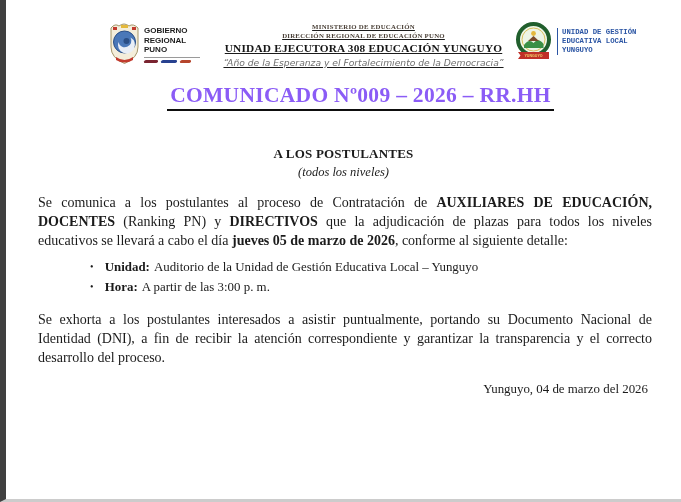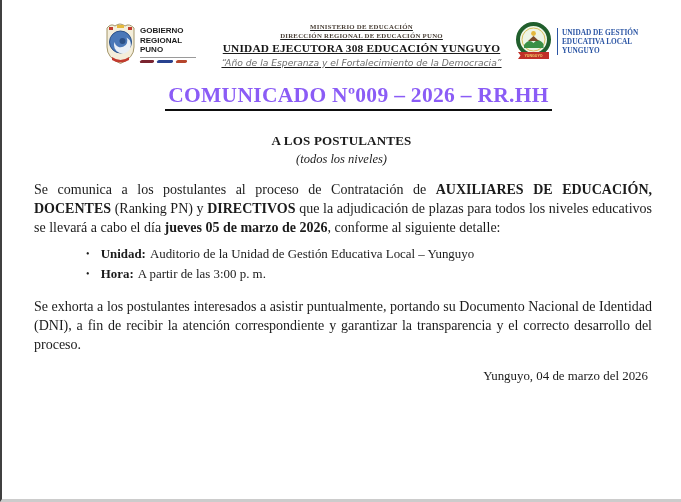--- a/index.html
+++ b/index.html
@@ -1,21 +1,21 @@
 <!DOCTYPE html>
 <html><head>
 <meta charset="utf-8">
 <style>
   html,body { margin:0; padding:0; background:#e9e9e9; }
   .page {
     position:relative;
     width:681px; height:502px;
     box-sizing:border-box;
     background:#ffffff;
-    border-left:2px solid #404040;
+    border-left:6px solid #404040;
     border-bottom:3px solid #cccccc;
     font-family:"Liberation Serif","DejaVu Serif",serif;
     color:#1b1b1b;
     overflow:hidden;
   }
   
   .hdr { display:flex; align-items:flex-start; padding:21px 36px 0 102px; }
   .logo-left { flex:none; width:104px; display:flex; gap:3px; }
   .gob-lines {
     font-family:"Liberation Sans",sans-serif; font-weight:bold;
@@ -26,32 +26,32 @@
   .scribble i { display:inline-block; height:3px; border-radius:2px; transform:skewX(-18deg); }
   .scr-1 { width:14px; background:#7a2430; }
   .scr-2 { width:16px; background:#27418f; }
   .scr-3 { width:11px; background:#b5452c; }
   .hdr-center { flex:1; text-align:center; padding-top:2px;text-decoration:underline; }
   .h-small { font-size:6.8px; font-weight:bold; letter-spacing:.25px; color:#4c4239; line-height:8.5px; }
   .h-unit  { font-size:11.3px; font-weight:bold; color:#161616; margin-top:2px; letter-spacing:.2px; }
   .h-motto { font-family:"DejaVu Sans",sans-serif; font-style:italic; font-size:9.2px; color:#6f6f6f; margin-top:3px; }
   .logo-right { flex:none; width:130px; display:flex; gap:5px; align-items:flex-start; }
   .ugel-lines {
-    font-family:Liberation Serif, serif; font-weight:bold;
+    font-family:Liberation Mono, monospace; font-weight:bold;
     font-size:7.3px; line-height:9px; color:#2b55a4;
     border-left:1.5px solid #2b55a4; padding-left:4px; margin-top:7px;
   }
   
   .title { text-align:center; margin-top:15px; padding-left:34px; }
   .title span {
     font-size:21.5px; font-weight:bold; letter-spacing:.3px; color:#8b5cf6;
     border-bottom:2.5px solid #0e0e0e; padding:0 3px 2px;
   }
   
-  .addr { text-align:center; font-weight:bold; font-size:13px; margin-top:25px; letter-spacing:.2px; }
+  .addr { text-align:center; font-weight:bold; font-size:13px; margin-top:38px; letter-spacing:.2px; }
   .addr-sub { text-align:center; font-weight:normal; font-style:italic; font-size:12.5px; margin-top:3px; }
   
   .para { margin:14px 29px 0 32px; text-align:justify; font-size:14px; line-height:18.8px; }
   .para .seg-b { font-weight:bold; }
   ul.bullets { margin:8px 29px 0 84px; padding:0; list-style:none; font-size:12.9px; line-height:18.5px; }
   ul.bullets li::before { content:"•"; font-size:10px; margin-right:8px; position:relative; top:-1px; }
   .b-label { font-weight:bold; margin-right:4px; }
   .dateline { text-align:right; margin:14px 33px 0 0; font-size:12.9px; }
   .signature { text-align:center; font-weight:bold; font-size:13.8px; margin-top:12px; letter-spacing:.4px; padding-left:38px; }
 </style>

